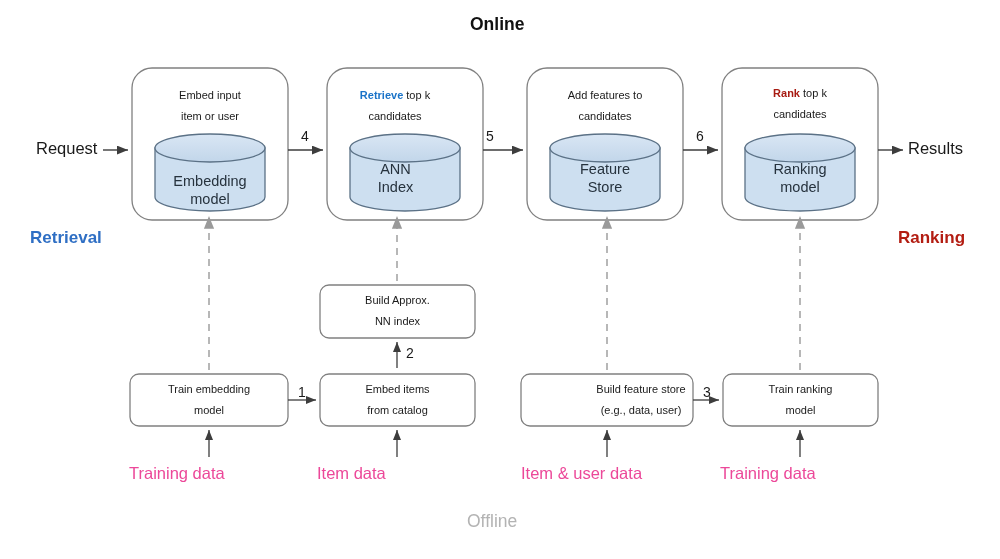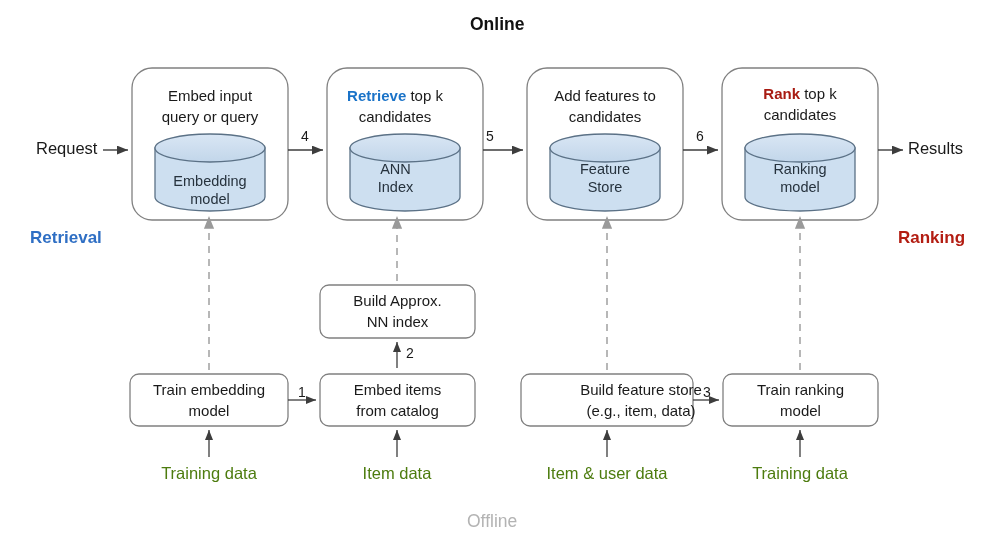--- a/index.html
+++ b/index.html
@@ -19,30 +19,30 @@
   }
   #svg-layer {
     position: absolute;
     left: 0;
     top: 0;
     width: 1000px;
     height: 559px;
   }
   .lbl {
     position: absolute;
-    color: #4d7c0f;
+    color: #ec4899;
     font-size: 16.5px;
     line-height: 20px;
+    text-align: left;
+    white-space: nowrap;
+  }
+  .box-title {
+    position: absolute;
     text-align: center;
-    white-space: nowrap;
-  }
-  .box-title {
-    position: absolute;
-    text-align: center;
-    font-size: 15px;
+    font-size: 11px;
     line-height: 21px;
     color: #1a1a1a;
   }
   .cyl-label {
     position: absolute;
     text-align: center;
     font-size: 14.5px;
     line-height: 18px;
     color: #26323d;
   }
@@ -192,21 +192,21 @@
   <div class="offline-label" style="left:467px; top:511px;">Offline</div>
 
   <div class="band-label band-retrieval" style="left:30px; top:228px;">Retrieval</div>
   <div class="band-label band-ranking" style="left:898px; top:228px;">Ranking</div>
 
   <div class="io-label" style="left:36px; top:139px;">Request</div>
   <div class="io-label" style="left:908px; top:139px;">Results</div>
 
   <div class="box-title" style="left:132px; top:85px; width:156px;">
     <div>Embed input</div>
-    <div>query or query</div>
+    <div>item or user</div>
   </div>
   <div class="cyl-label" style="left:155px; top:172px; width:110px;">
     <div>Embedding</div>
     <div>model</div>
   </div>
 
   <div class="box-title" style="left:327px; top:85px; width:136px;">
     <div><span class="kw-blue">Retrieve</span><span> top k</span></div>
     <div>candidates</div>
   </div>
@@ -241,21 +241,21 @@
   <div class="box-title" style="left:130px; top:379px; width:158px;">
     <div>Train embedding</div>
     <div>model</div>
   </div>
   <div class="box-title" style="left:320px; top:379px; width:155px;">
     <div>Embed items</div>
     <div>from catalog</div>
   </div>
   <div class="box-title" style="left:521px; top:379px; width:172px;padding-left:34px;">
     <div>Build feature store</div>
-    <div>(e.g., item, data)</div>
+    <div>(e.g., data, user)</div>
   </div>
   <div class="box-title" style="left:723px; top:379px; width:155px;">
     <div>Train ranking</div>
     <div>model</div>
   </div>
 
   <div class="lbl" style="left:129px; top:463px; width:160px;">Training data</div>
   <div class="lbl" style="left:317px; top:463px; width:160px;">Item data</div>
   <div class="lbl" style="left:521px; top:463px; width:172px;">Item &amp; user data</div>
   <div class="lbl" style="left:720px; top:463px; width:160px;">Training data</div>

